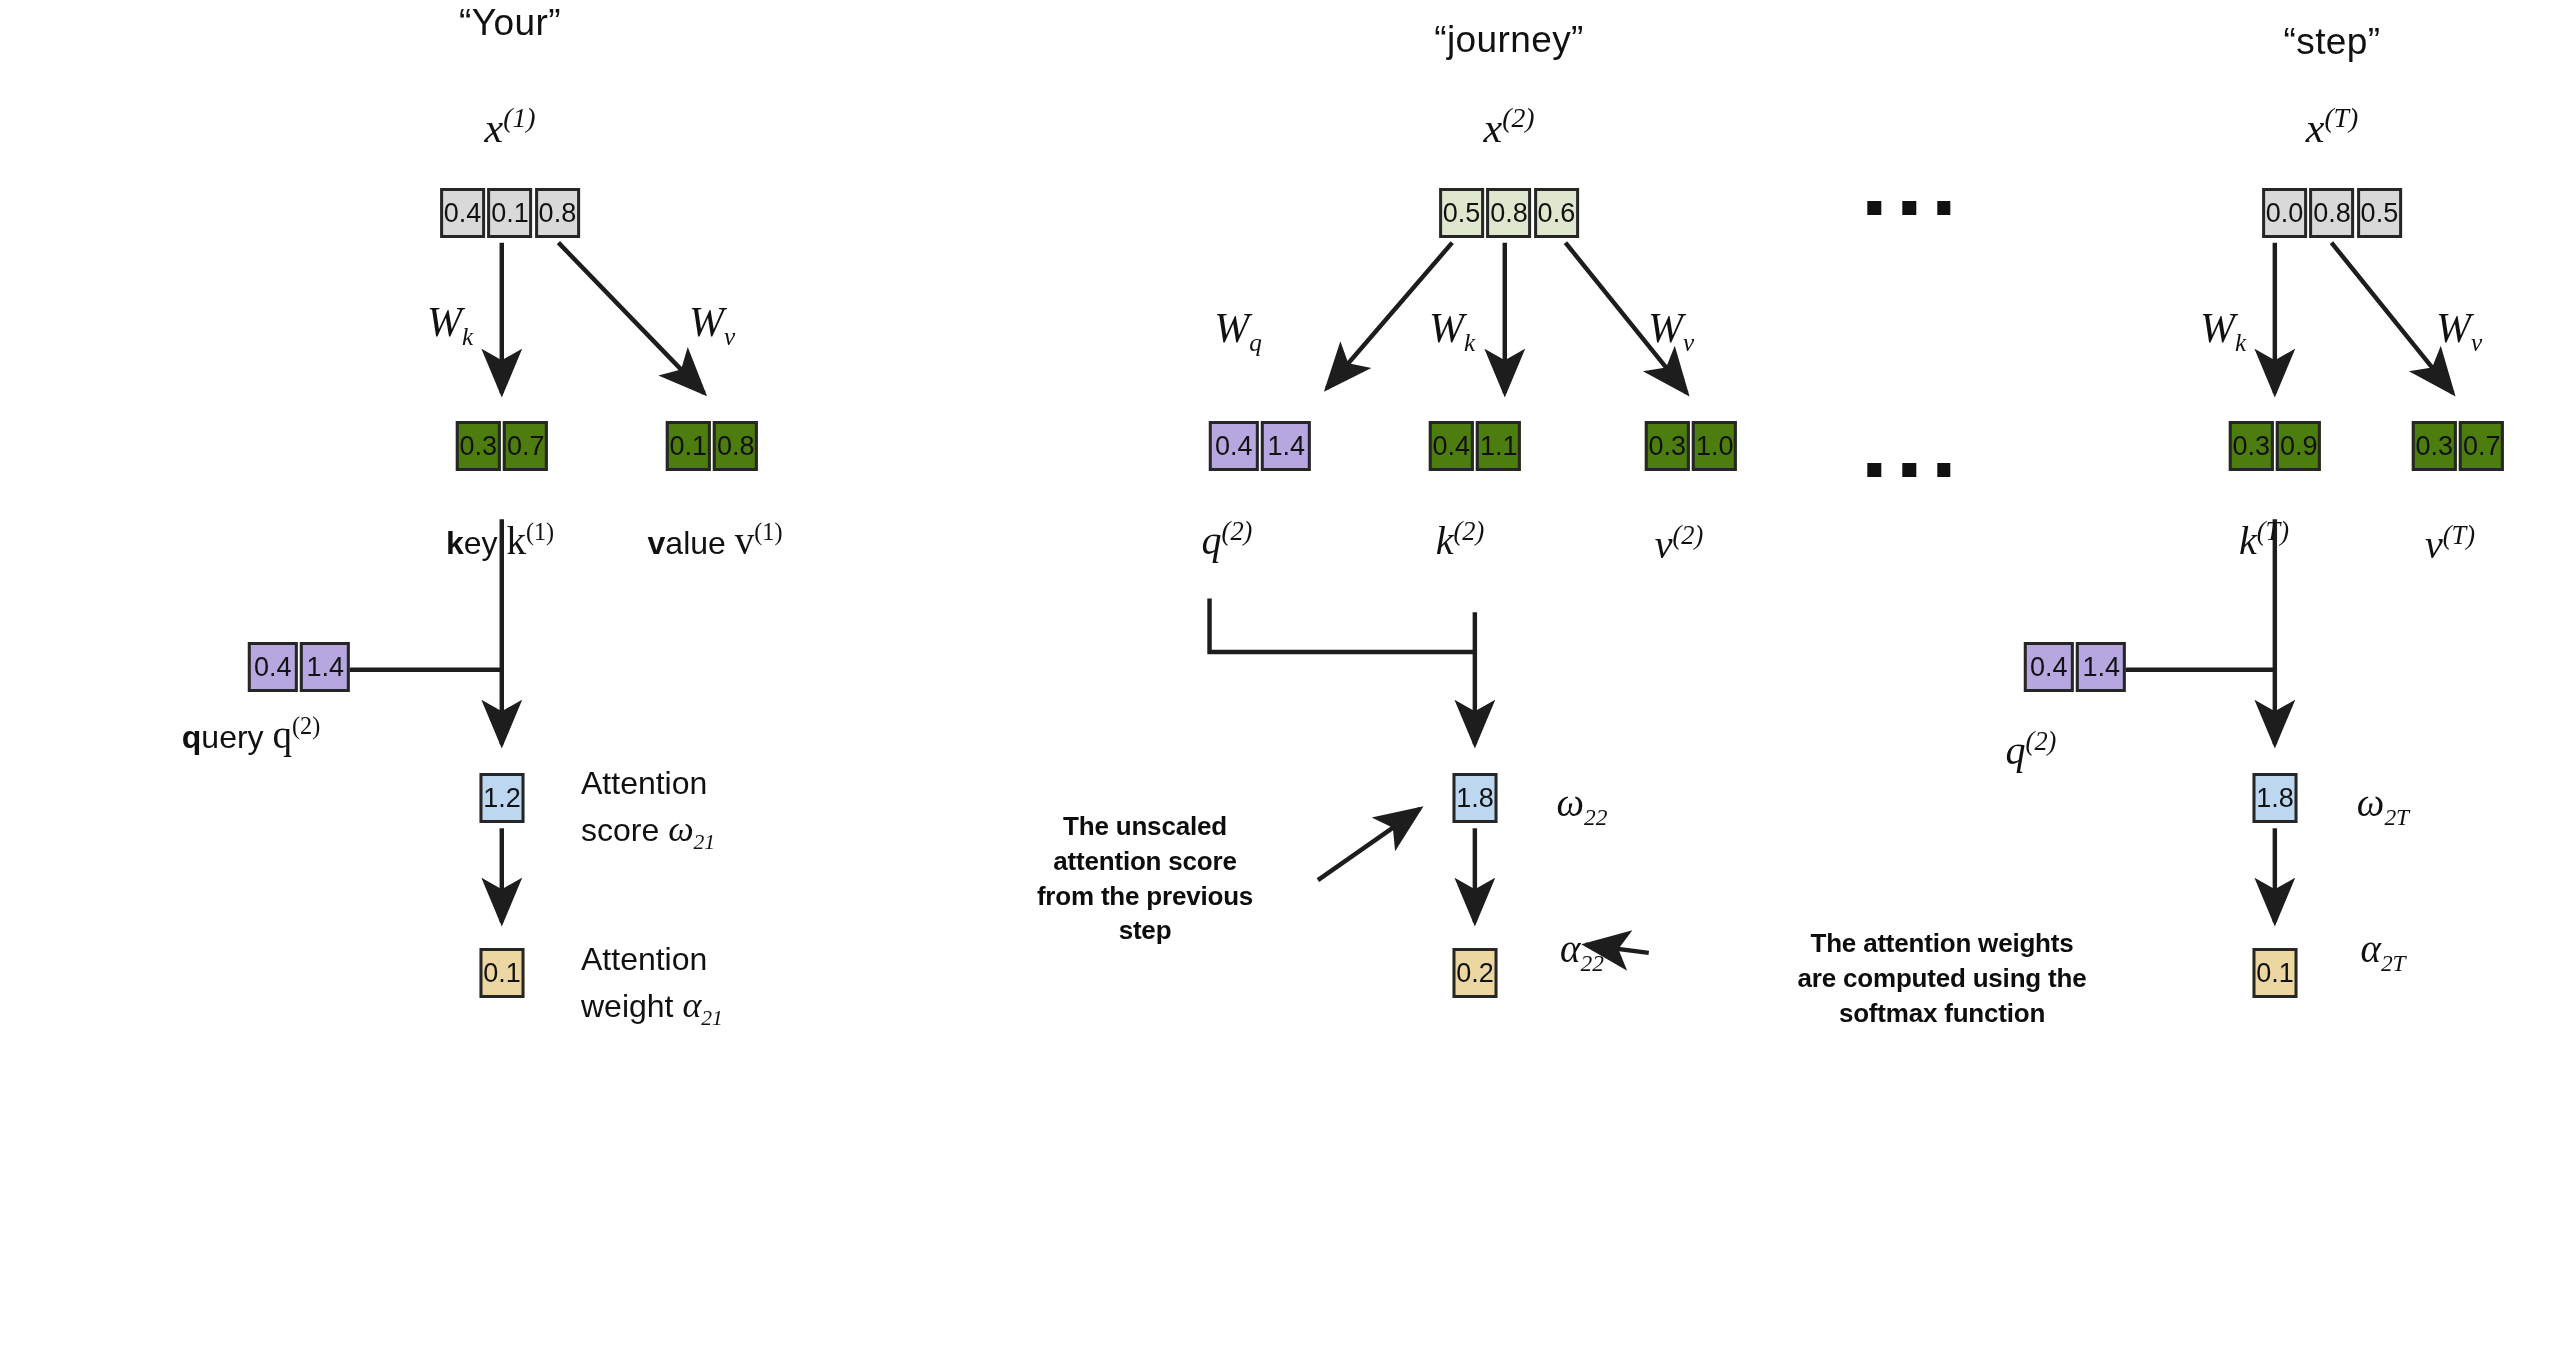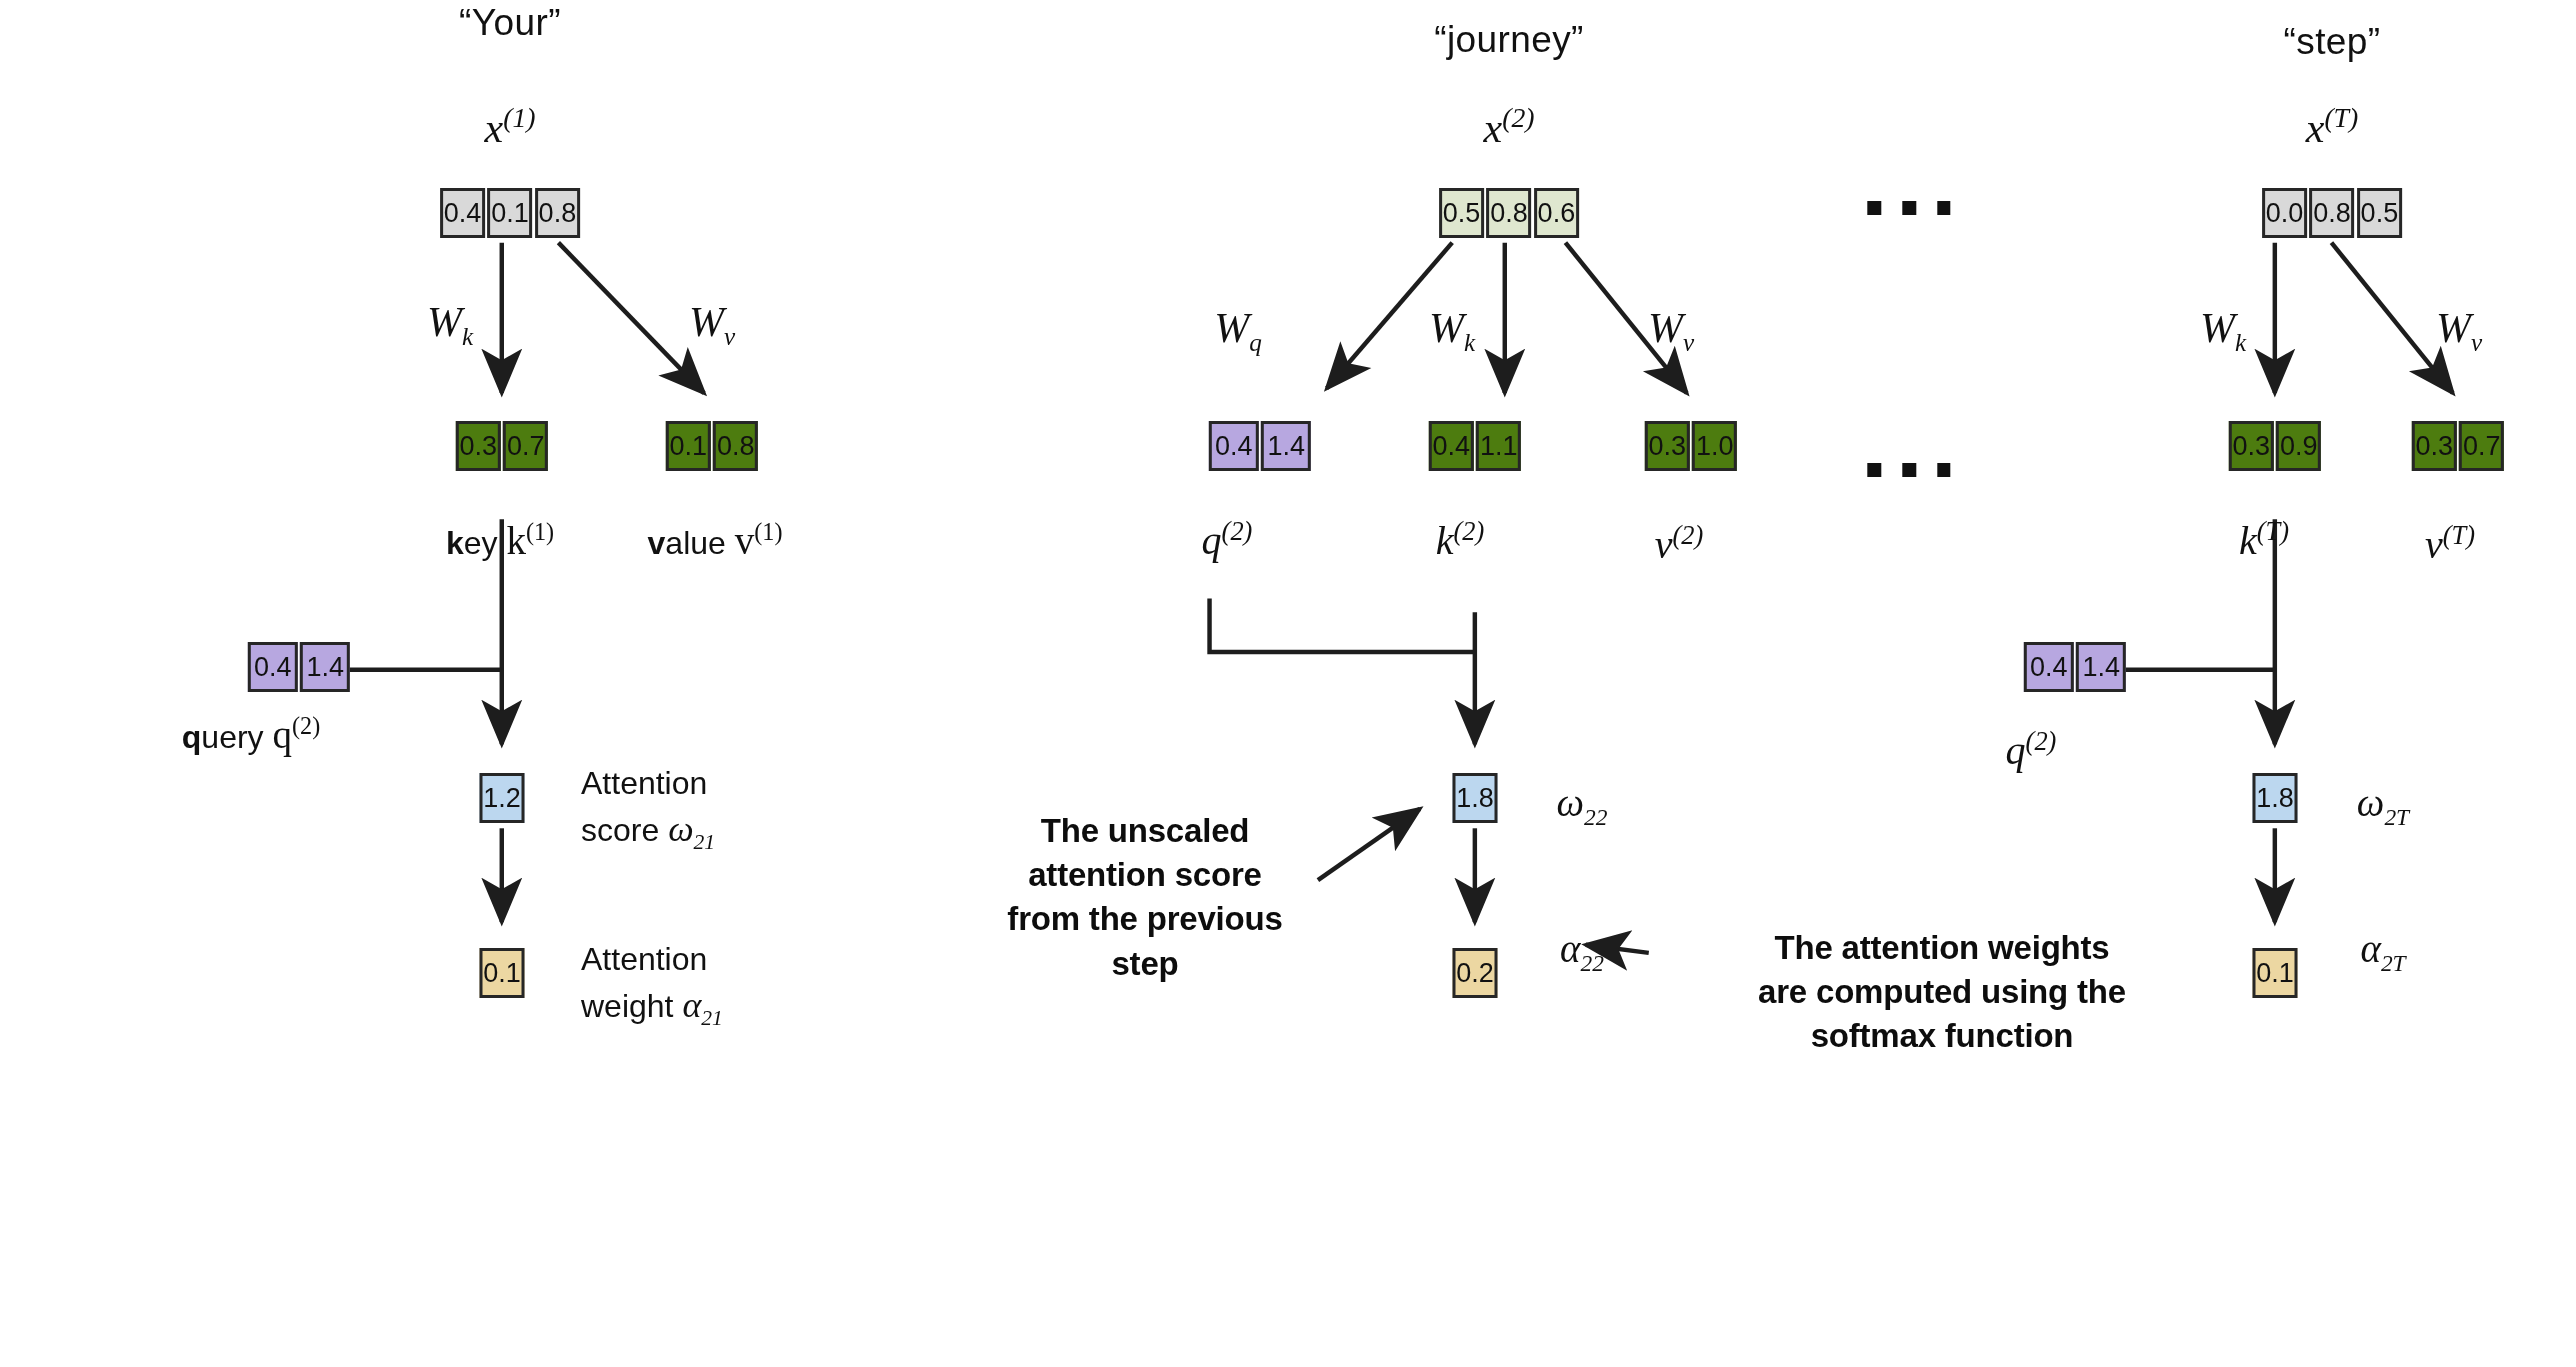--- a/index.html
+++ b/index.html
@@ -97,21 +97,21 @@
   .cell.lilac  { background: #4d7c0f; }
   .cell.purple { background: #b7a7e0; }
   .cell.blue   { background: #bcd7ef; }
   .cell.tan    { background: #ecd7a2; }
   .cell.wide   { width: 50px; }
 
   
   .callout {
     font-family: "Liberation Sans", sans-serif;
     font-weight: 700;
-    font-size: 33px;
+    font-size: 26px;
     color: #0d0d0d;
     line-height: 1.34;
     text-align: center;
     transform: translateX(-50%);
     white-space: pre-line;
     letter-spacing: -0.2px;
   }
 
   
   .plain {

